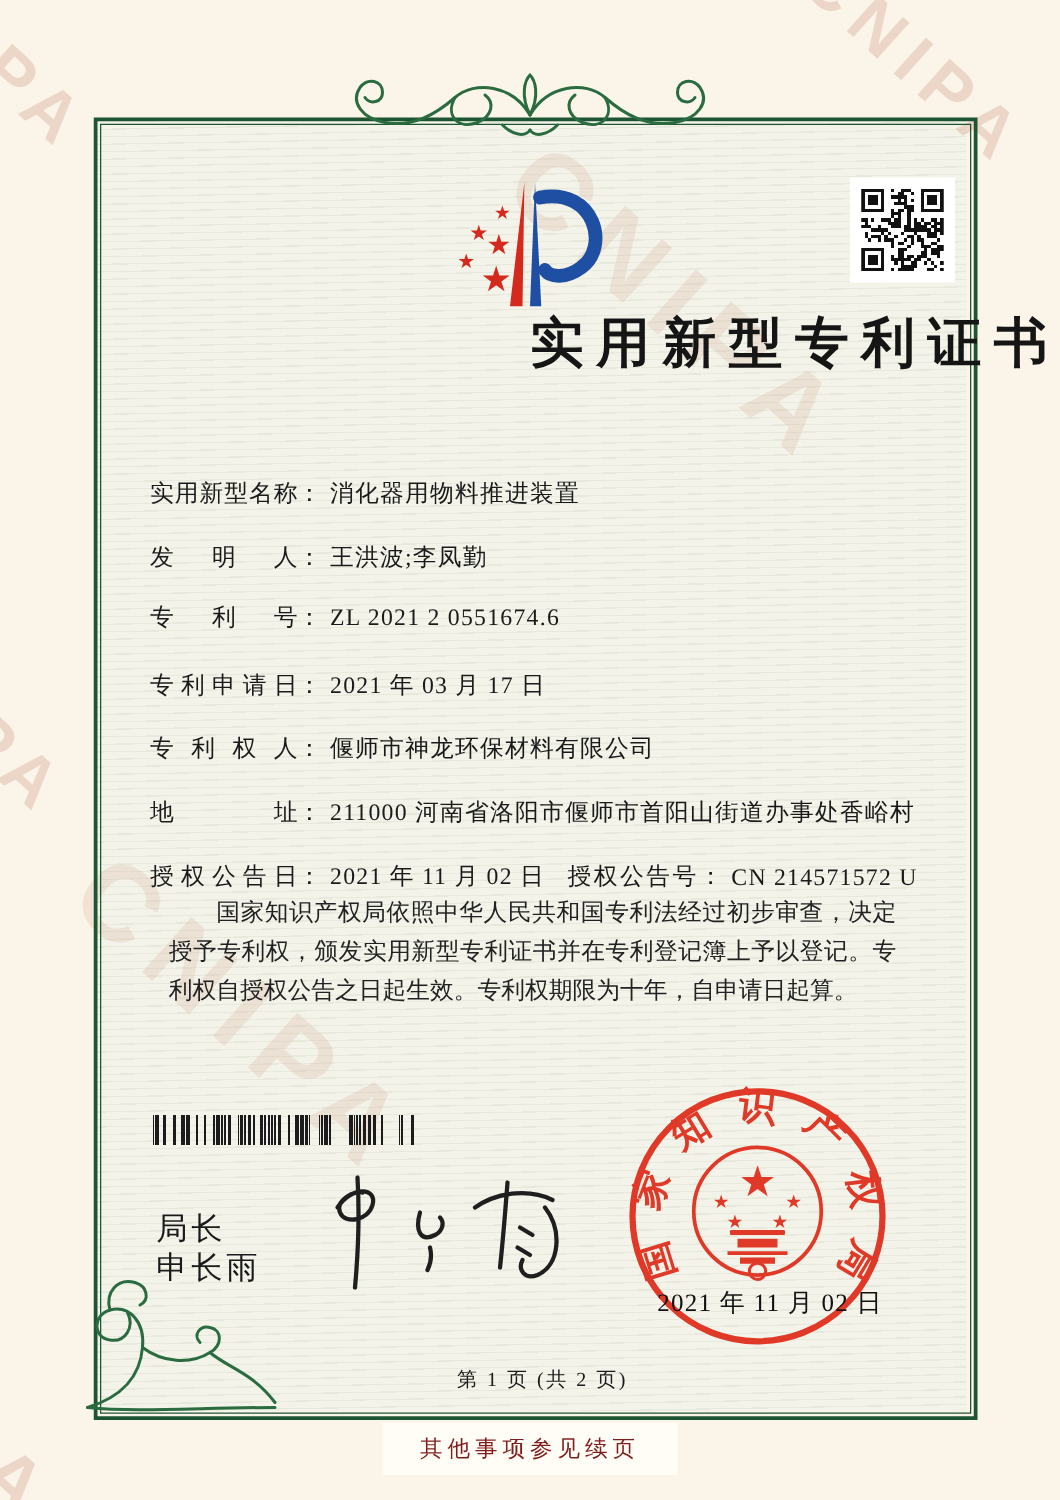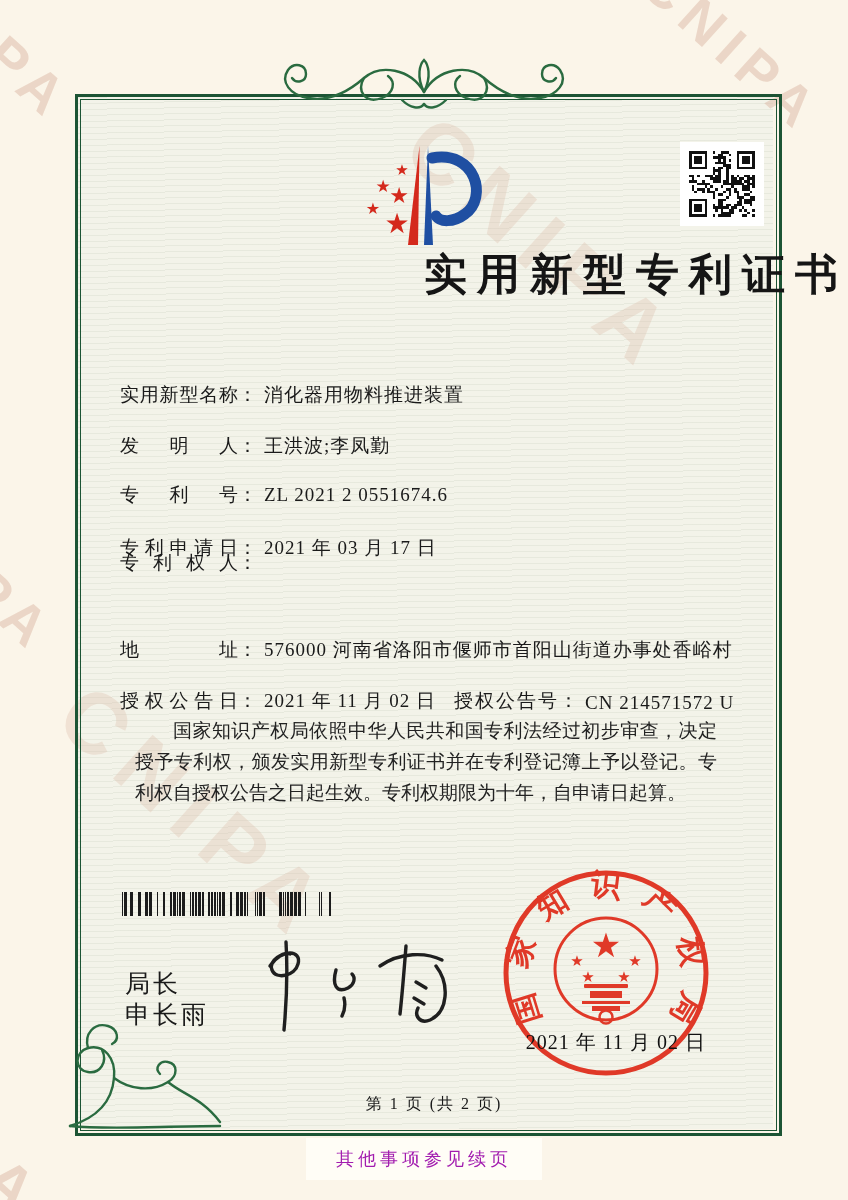--- a/index.html
+++ b/index.html
@@ -62,21 +62,21 @@
   
   .seal{position:absolute;z-index:5;left:497px;top:864px;opacity:.95;}
   .seal-date{
     position:absolute;z-index:6;left:516px;top:1029px;width:200px;text-align:center;
     font-size:20px;letter-spacing:1px;color:#111;
   }
   
   .page-info{position:absolute;z-index:4;left:0;right:0;top:1094px;text-align:center;
     font-size:16px;letter-spacing:2px;padding-left:20px;}
   .note-wrap{position:absolute;z-index:4;left:0;right:0;top:1138px;text-align:center;}
-  .note{display:inline-block;background:#fffdf6;padding:9px 30px;font-size:18px;letter-spacing:4px;color:#a21caf;}
+  .note{display:inline-block;background:#fffdf6;padding:9px 30px;font-size:18px;letter-spacing:4px;color:#7f1d1d;}
 </style>
 </head>
 <body>
 
 <div class="page">
 
   <div class="wm small" style="left:-78px;top:-62px">CNIPA</div>
   <div class="wm small" style="left:672px;top:-50px">CNIPA</div>
   <div class="wm big" style="left:452px;top:96px">CNIPA</div>
   <div class="wm big" style="left:105px;top:665px">CNIPA</div>
@@ -175,28 +175,29 @@
       <span class="val">2021 年 03 月 17 日</span>
     </div>
     <div class="row">
       <span class="lbl">
           <span>专</span>
           <span>利</span>
           <span>权</span>
           <span>人</span>
         </span>
         <span class="colon">：</span>
+      <span class="val">偃师市神龙环保材料有限公司</span>
     </div>
     <div class="row">
       <span class="lbl">
           <span>地</span>
           <span>址</span>
         </span>
         <span class="colon">：</span>
-      <span class="val">576000  河南省洛阳市偃师市首阳山街道办事处香峪村</span>
+      <span class="val">211000  河南省洛阳市偃师市首阳山街道办事处香峪村</span>
     </div>
     <div class="row">
       <span class="lbl">
           <span>授</span>
           <span>权</span>
           <span>公</span>
           <span>告</span>
           <span>日</span>
         </span>
         <span class="colon">：</span>

